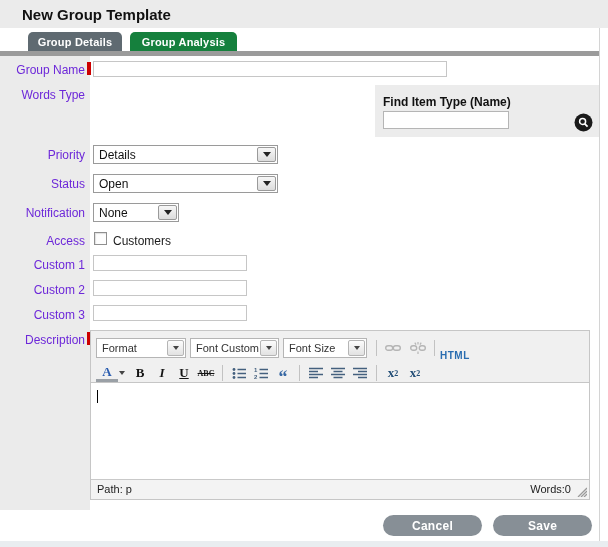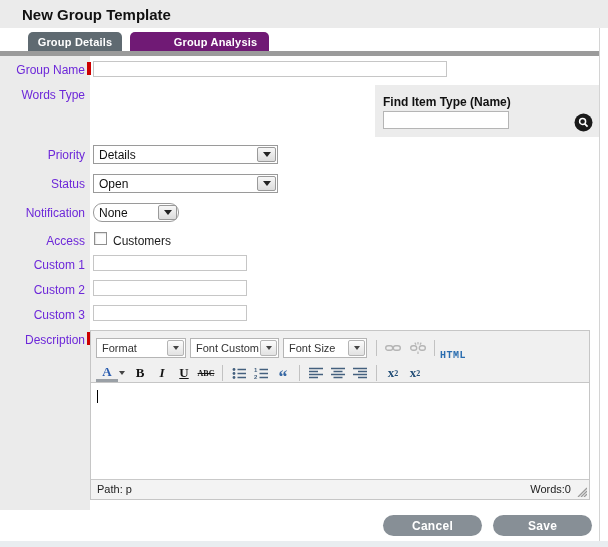--- a/index.html
+++ b/index.html
@@ -9,21 +9,21 @@
 
   
   .top-strip{left:0;top:0;width:608px;height:28px;background:#ebebeb;}
   .page-title{left:22px;top:6px;font-size:15px;font-weight:bold;color:#111;}
 
   
   .tab{top:32px;height:19px;border-radius:5px 5px 0 0;color:#fff;
        font-size:11px;font-weight:bold;display:flex;align-items:center;
        justify-content:center;cursor:pointer;letter-spacing:.2px;}
   .tab.active{background:#5f6a71;}
-  .tab.inactive{background:#701a75;padding-left:32px;}
+  .tab.inactive{background:#15803d;}
   .tab-bar{left:0;top:51px;width:600px;height:5px;background:#9b9b9b;}
 
   
   .label-col{left:0;top:56px;width:90px;height:454px;background:#ebebeb;}
   .right-border{left:599px;top:28px;width:1px;height:519px;background:#d4d4d4;}
   .bottom-strip{left:0;top:541px;width:608px;height:6px;background:#e9edf0;}
 
   .flabel{left:0;width:85px;text-align:right;font-size:12px;color:#6d28d9;white-space:nowrap;}
   .req{width:4px;height:13px;background:#cc0000;display:inline-block;}
 
@@ -55,21 +55,21 @@
             box-sizing:border-box;margin-right:4px;cursor:default;}
   .tb-combo .combo-text{top:3px;font-size:11px;color:#333;}
   .tb-combo .combo-btn{width:15px;background:linear-gradient(180deg,#fcfcfc,#e2e2e2);
             border:1px solid #b5b5b5;}
   .tb-combo .tri{border-left-width:3px;border-right-width:3px;border-top-width:4px;border-top-color:#444;}
   .tb-sep{width:1px;height:16px;background:#c2c2c2;margin:0 5px;}
   .tb-icon{width:22px;height:18px;display:inline-flex;align-items:center;justify-content:center;
            font-family:"Liberation Serif",serif;font-weight:bold;font-size:13px;color:#141414;
            cursor:pointer;}
   .dis{opacity:.45;}
-  .html-btn{font-family:Liberation Mono, monospace;font-size:10px;font-weight:bold;
+  .html-btn{font-family:Liberation Sans, sans-serif;font-size:10px;font-weight:bold;
             color:#2a6db0;letter-spacing:.5px;cursor:pointer;margin-top:15px;}
   .a-icon{color:#2a5db0;border-bottom:3px solid #9aa0a6;line-height:12px;height:15px;}
   .mini-tri{width:0;height:0;border-left:3px solid transparent;border-right:3px solid transparent;
             border-top:4px solid #444;margin:0 4px 0 1px;}
   .quote-icon{color:#3667a3;font-size:18px;line-height:10px;padding-top:8px;}
   .subsup{color:#234e77;font-family:"Liberation Serif",serif;font-weight:bold;font-size:13px;}
   .subsup .sm{font-size:8px;}
   .edit-area{position:absolute;left:0;top:51px;width:498px;height:107px;background:#fff;
              border-top:1px solid #c6c6c6;box-sizing:border-box;cursor:text;}
   .caret{position:absolute;left:6px;top:7px;width:1px;height:13px;background:#000;}
@@ -125,21 +125,21 @@
 
 <div class="abs flabel" style="top:177px;">Status</div>
 <div class="abs combo" style="left:93px;top:174px;width:185px;">
   <span class="combo-text">Open</span>
   <span class="combo-btn">
       <span class="tri"></span>
     </span>
 </div>
 
 <div class="abs flabel" style="top:206px;">Notification</div>
-<div class="abs combo" style="left:93px;top:203px;width:86px;border-radius:9px;">
+<div class="abs combo" style="left:93px;top:203px;width:86px;">
   <span class="combo-text">None</span>
   <span class="combo-btn">
       <span class="tri"></span>
     </span>
 </div>
 
 <div class="abs flabel" style="top:234px;">Access</div>
 <div class="abs checkbox" style="left:94px;top:232px;"></div>
 <div class="abs" style="left:113px;top:234px;font-size:12px;color:#1c1c1c;">Customers</div>
 

